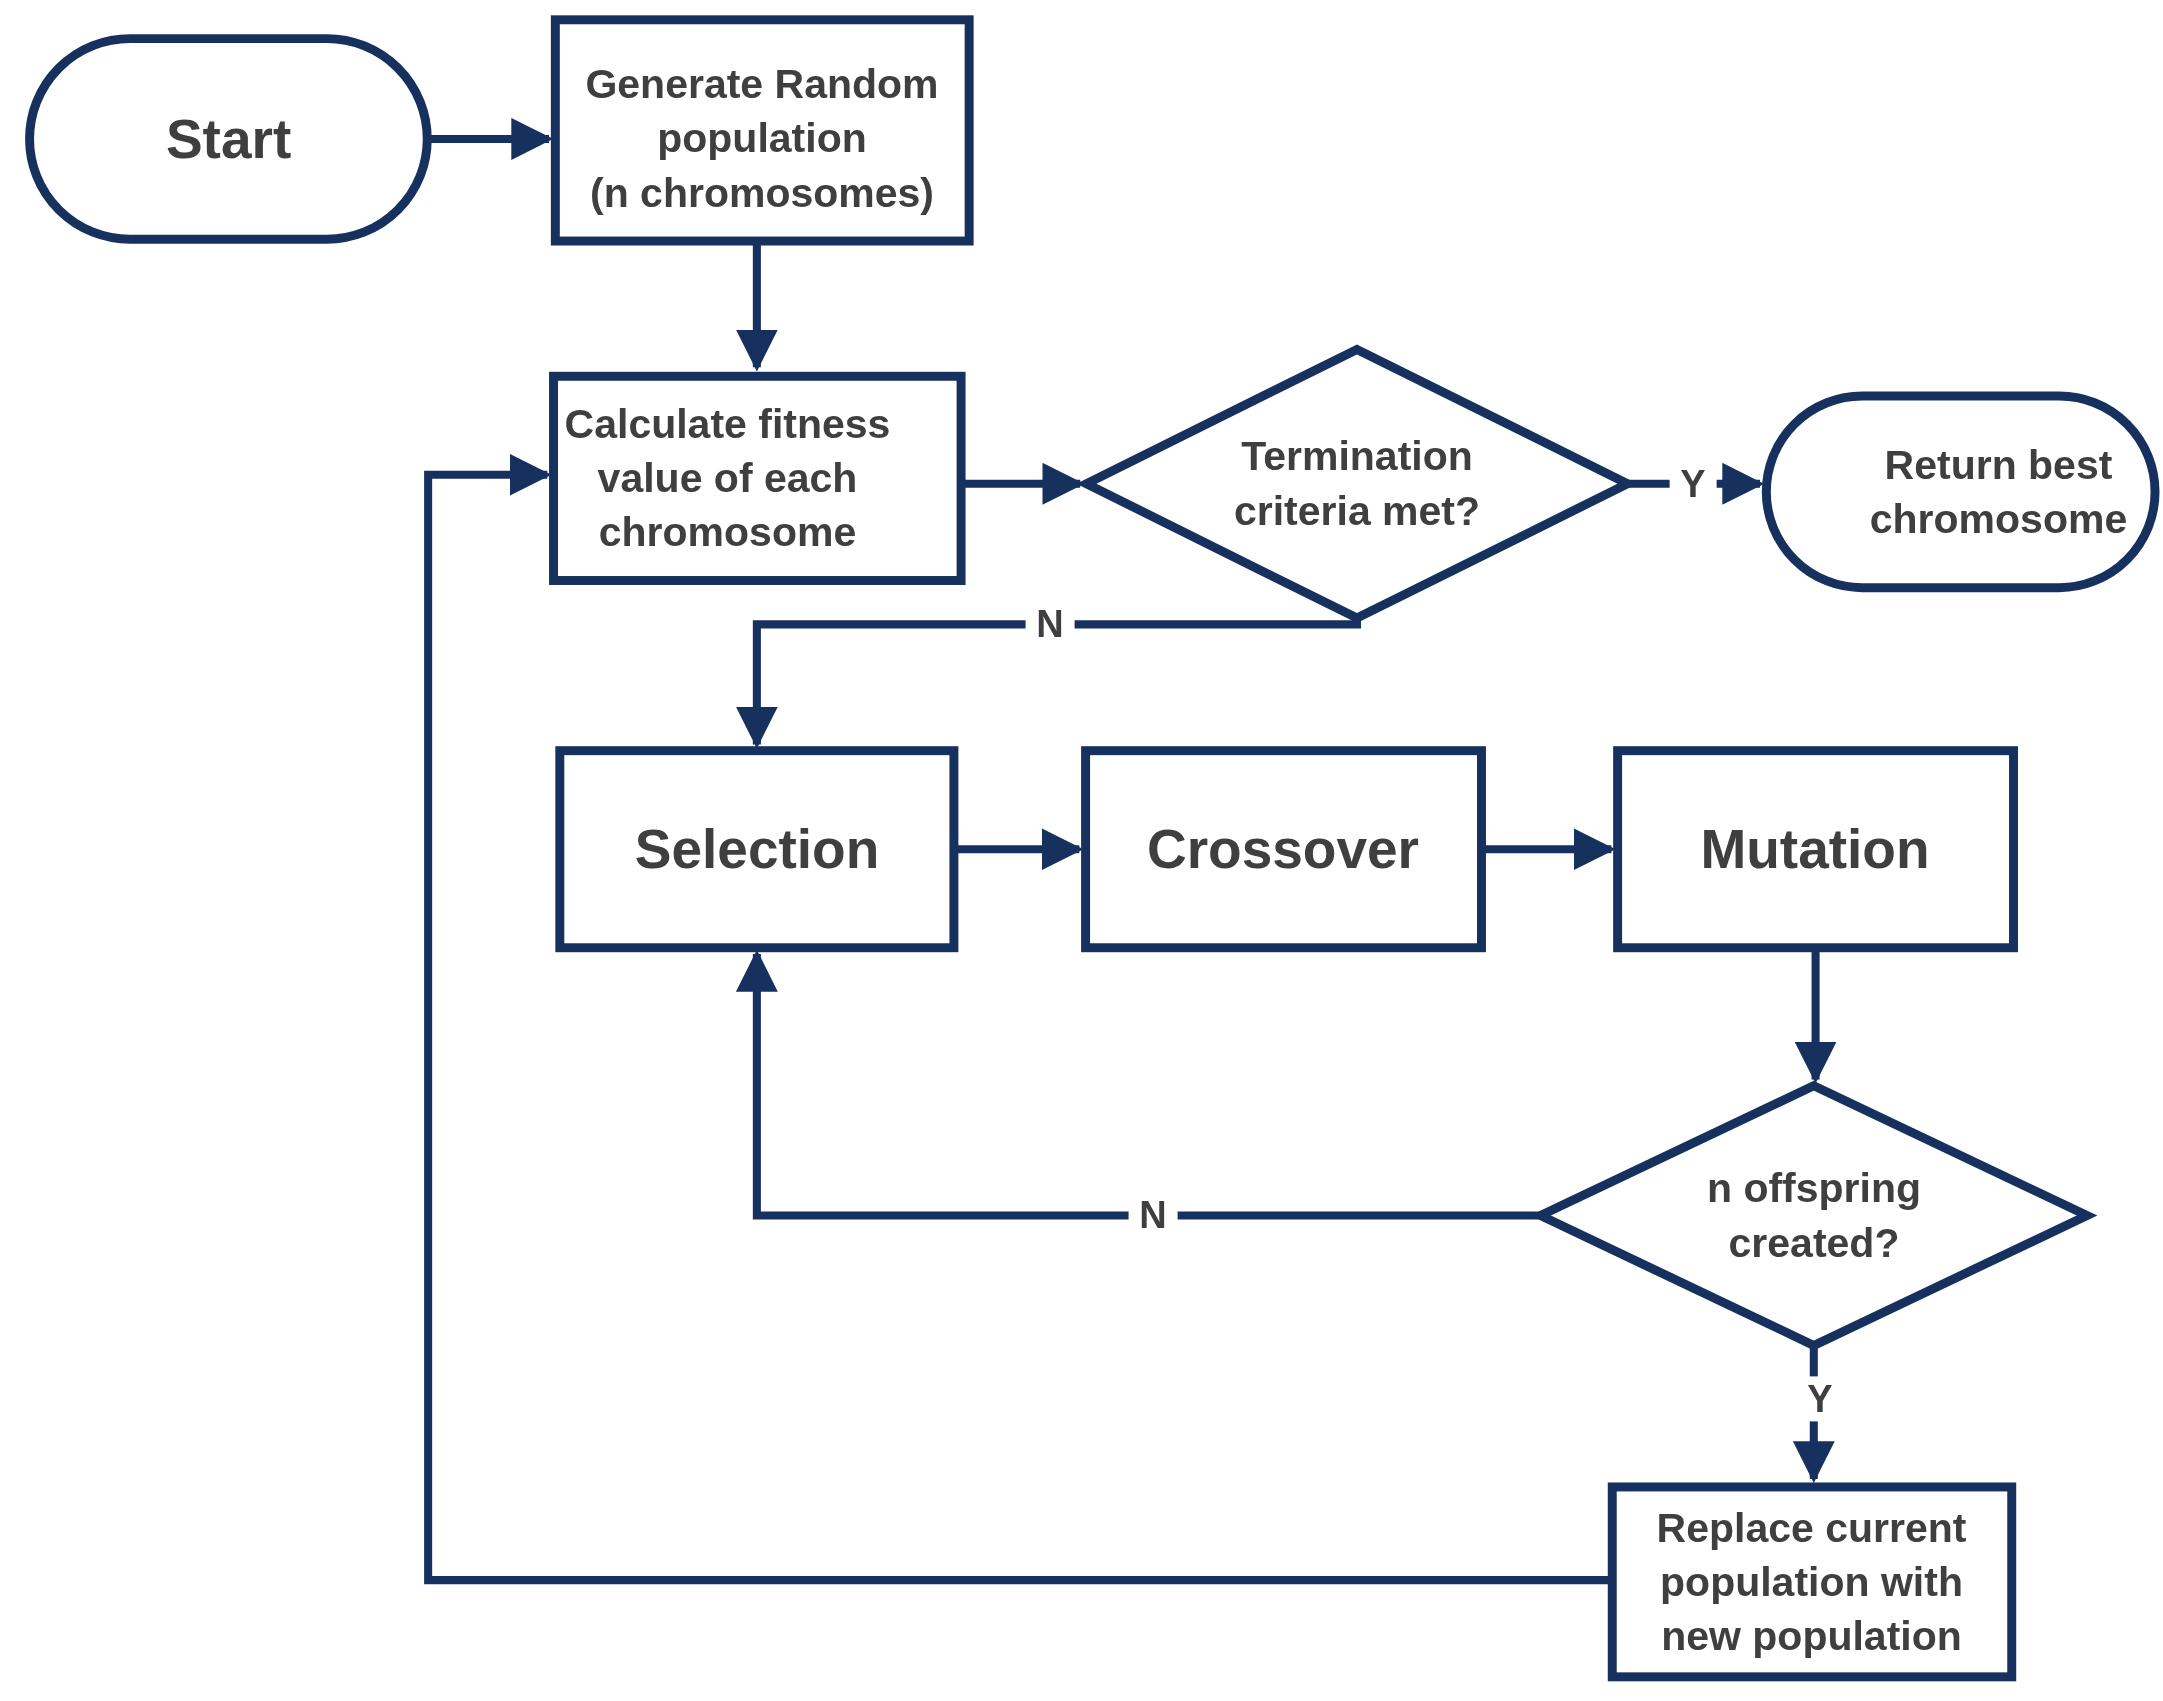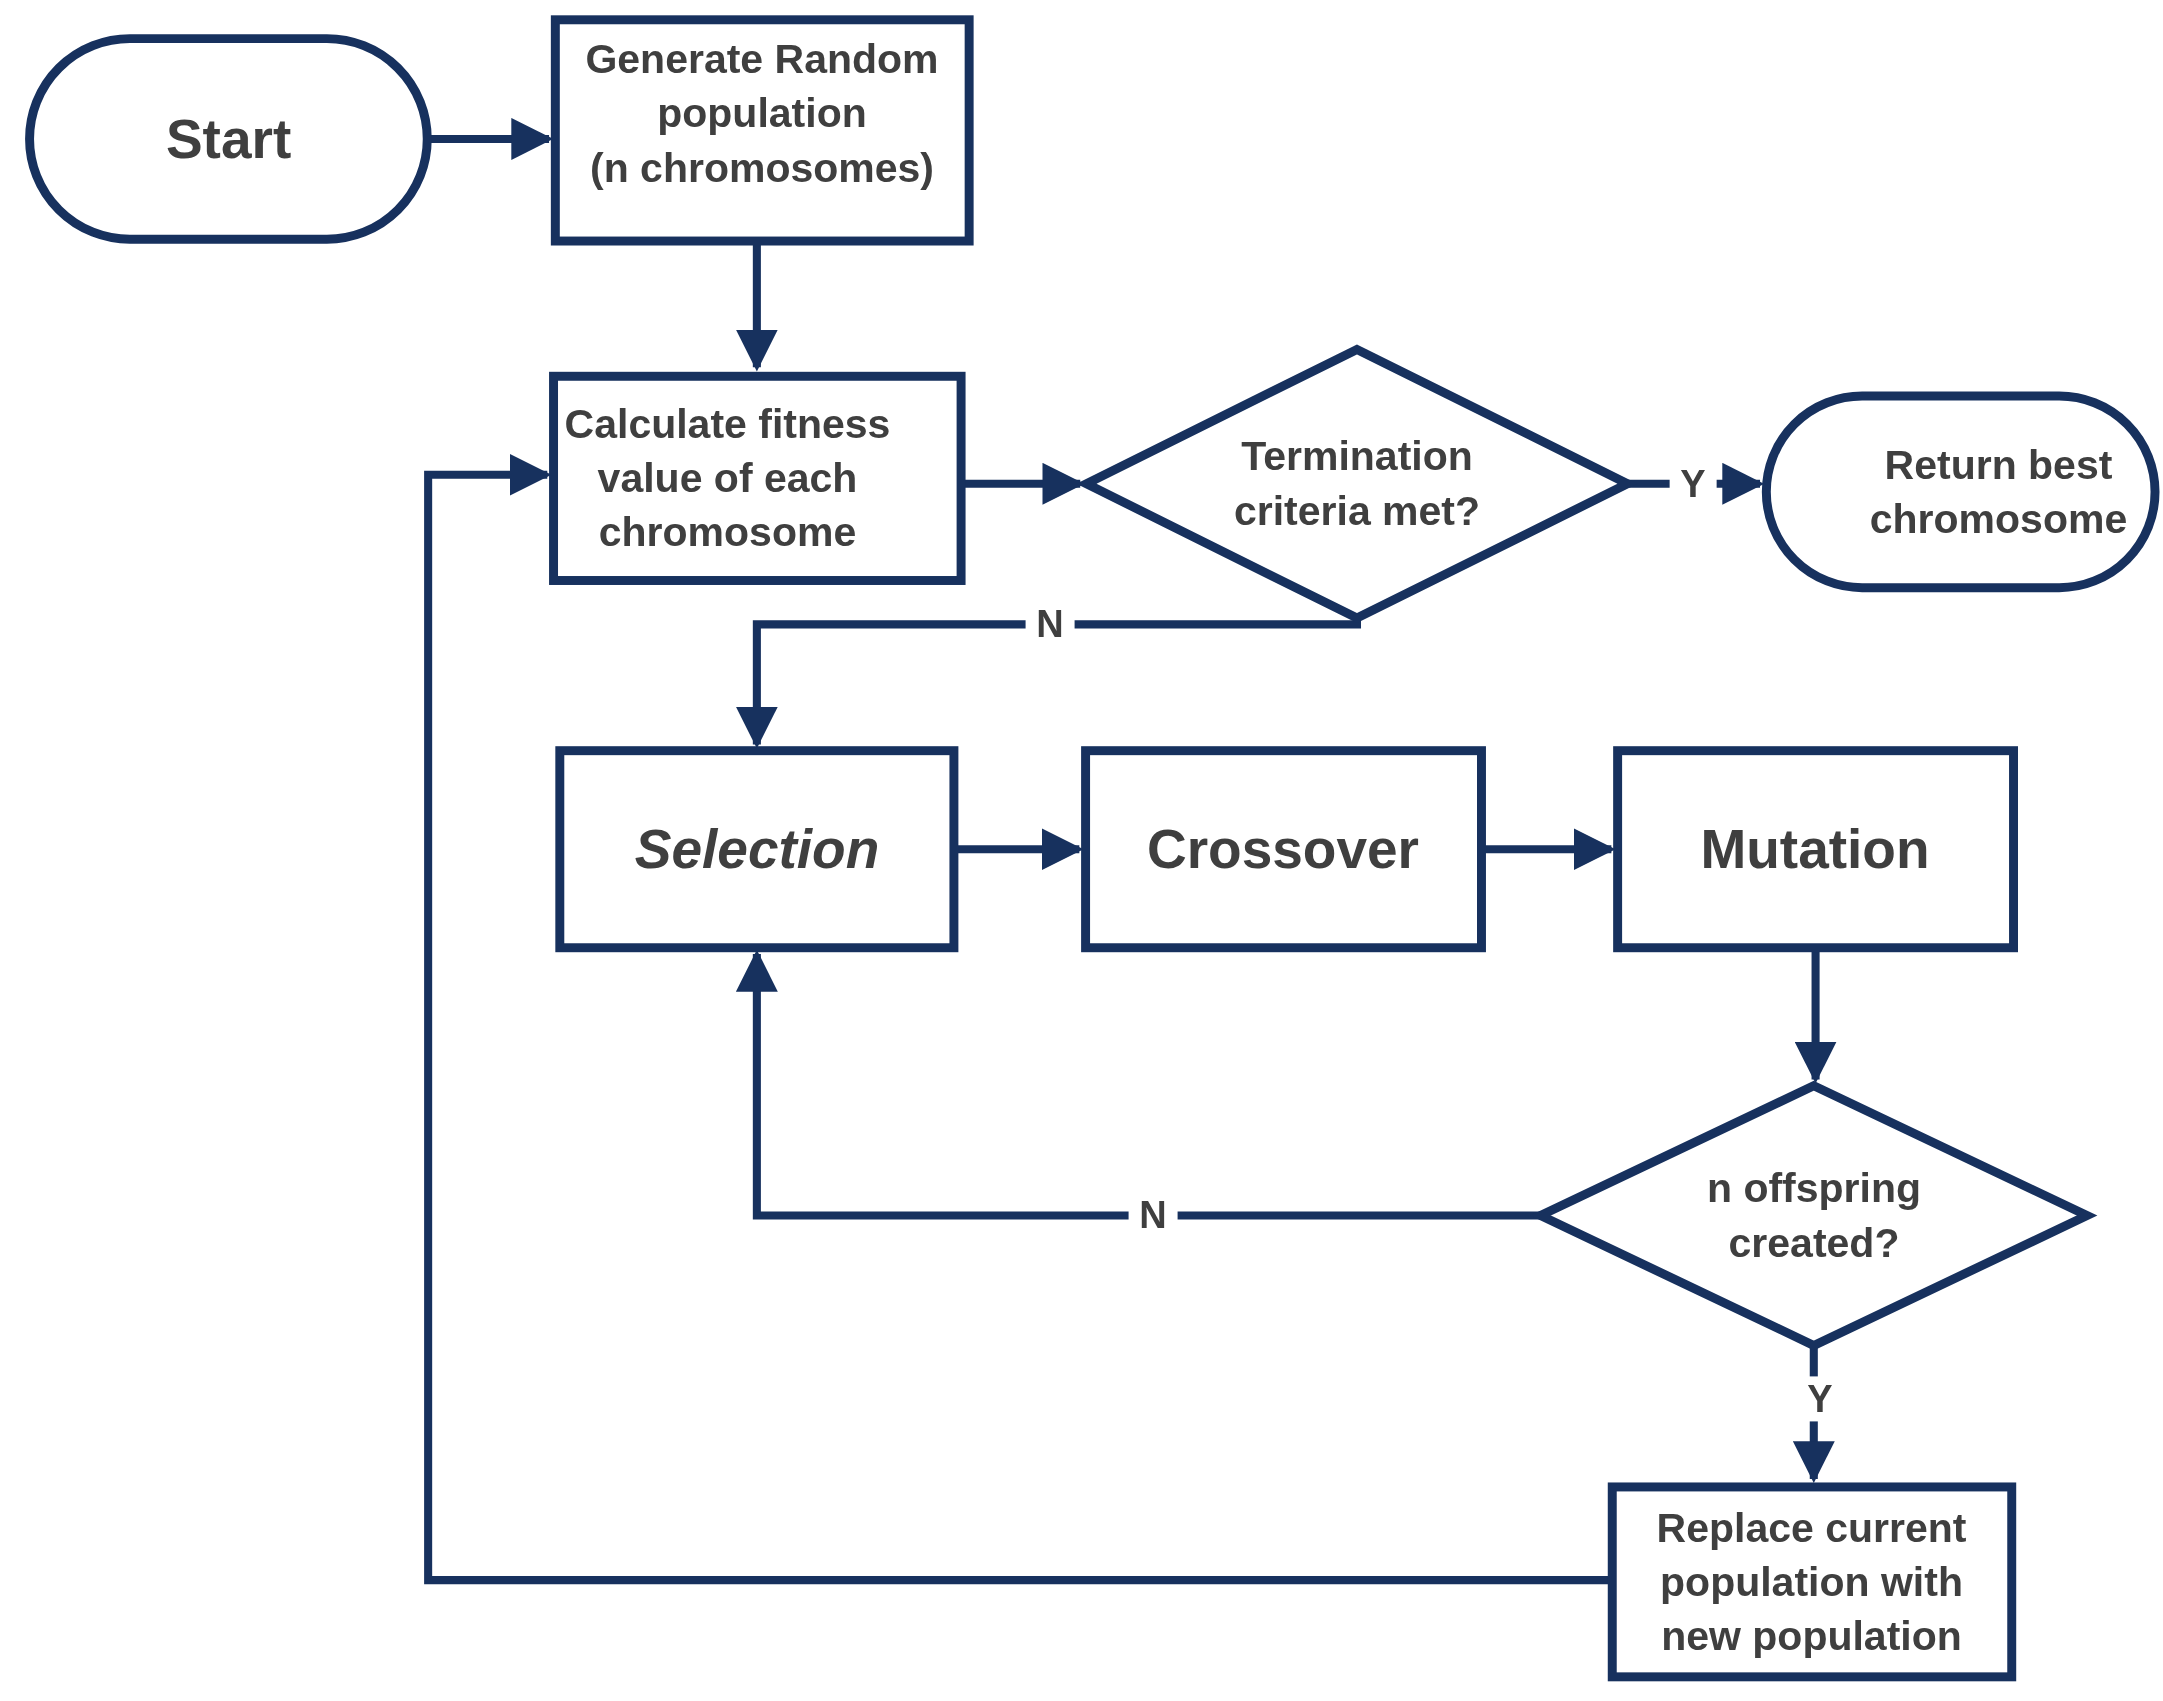--- a/index.html
+++ b/index.html
@@ -91,31 +91,31 @@
     <polygon class="shape" points="1515,390 1817,540 1515,690 1213,540"></polygon>
     <rect class="shape" x="1972" y="442" width="434" height="214" rx="107" ry="107"></rect>
     <rect class="shape" x="625" y="838" width="440" height="220"></rect>
     <rect class="shape" x="1212" y="838" width="442" height="220"></rect>
     <rect class="shape" x="1806" y="838" width="442" height="220"></rect>
     <polygon class="shape" points="2025,1212 2330,1357 2025,1502 1720,1357"></polygon>
     <rect class="shape" x="1800" y="1660" width="446" height="212"></rect>
   </svg>
 
   <div class="node-label single" style="left:29.6px;top:39px;width:398px;height:201px;">Start</div>
-  <div class="node-label" style="left:555px;top:3px;width:414px;height:221px;">Generate Random
+  <div class="node-label" style="left:555px;top:28px;width:414px;height:221px;">Generate Random
 population
 (n chromosomes)</div>
   <div class="node-label" style="left:524px;top:376px;width:407px;height:204px;text-align:center;">Calculate fitness
 value of each
 chromosome</div>
   <div class="node-label" style="left:1133px;top:394px;width:448px;height:179px;">Termination
 criteria met?</div>
   <div class="node-label" style="left:1804px;top:396px;width:389px;height:192px;">Return best
 chromosome</div>
-  <div class="node-label single" style="left:560px;top:751px;width:394px;height:197px;font-style:italic;">Selection</div>
+  <div class="node-label single" style="left:560px;top:751px;width:394px;height:197px;">Selection</div>
   <div class="node-label single" style="left:1617px;top:751px;width:396px;height:197px;">Mutation</div>
   <div class="node-label single" style="left:1085px;top:751px;width:396px;height:197px;">Crossover</div>
   <div class="node-label" style="left:1590px;top:1126px;width:448px;height:179px;">n offspring
 created?</div>
   <div class="node-label" style="left:1612px;top:1487px;width:399px;height:190px;">Replace current
 population with
 new population</div>
 
   <div class="edge-label" style="left:1693px;top:484px;">Y</div>
   <div class="edge-label" style="left:1050px;top:624px;">N</div>

